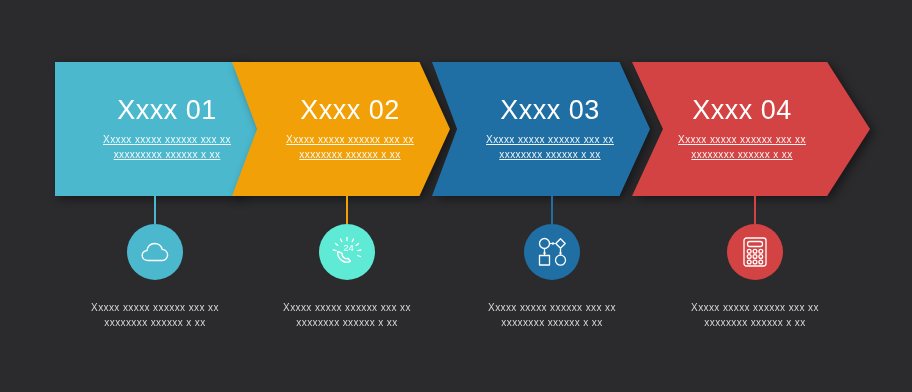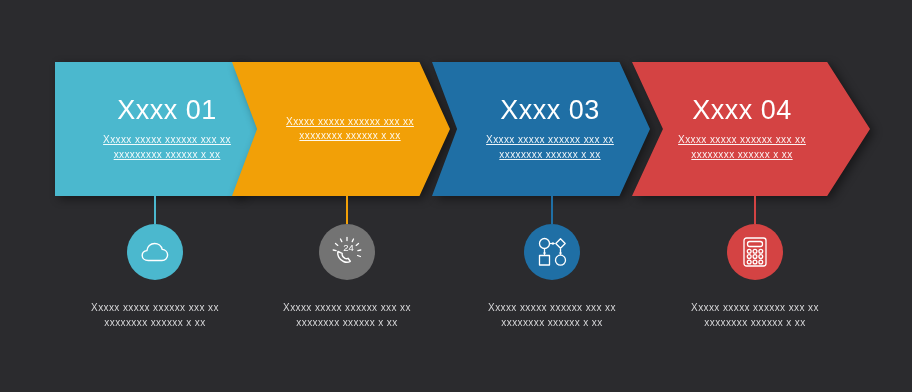--- a/index.html
+++ b/index.html
@@ -127,20 +127,21 @@
         <div class="step-title">Xxxx 01</div>
         <div class="step-desc">Xxxxx xxxxx xxxxxx xxx xx xxxxxxxxx xxxxxx x xx</div>
       </div>
     </div>
 
     <div class="step" style="left:232px; width:218px;">
       <div class="shade">
         <div class="shape-mid" id="shape2" style="background: rgb(242, 160, 7);"></div>
       </div>
       <div class="step-text" style="left:38px; width:160px;">
+        <div class="step-title">Xxxx 02</div>
         <div class="step-desc">Xxxxx xxxxx xxxxxx xxx xx xxxxxxxx xxxxxx x xx</div>
       </div>
     </div>
 
     <div class="step" style="left:432px; width:218px;">
       <div class="shade">
         <div class="shape-mid" id="shape3" style="background: rgb(31, 111, 165);"></div>
       </div>
       <div class="step-text" style="left:38px; width:160px;text-align:center;">
         <div class="step-title">Xxxx 03</div>
@@ -167,21 +168,21 @@
   <div class="circle" id="circ1" style="left: 127px; top: 224px; background: rgb(75, 184, 206);">
     <span>
       <svg width="30" height="24" viewBox="0 0 30 24">
         <path d="M8.2 20.5 C4.6 20.5 2.2 18.3 2.2 15.5 C2.2 12.9 4.2 10.9 6.9 10.6
                  C7.2 6.6 10.5 3.5 14.6 3.5 C18.3 3.5 21.4 6.0 22.2 9.4
                  C25.2 9.6 27.6 12.0 27.6 15.0 C27.6 18.1 25.1 20.5 22.0 20.5 Z" fill="none" stroke="#ffffff" stroke-width="1.4" stroke-linejoin="round"></path>
       </svg>
     </span>
   </div>
 
-  <div class="circle" id="circ2" style="left: 319px; top: 224px; background: #737373;">
+  <div class="circle" id="circ2" style="left: 319px; top: 224px; background: #5eead4;">
     <span>
       <svg width="36" height="36" viewBox="0 0 36 36">
         <g stroke="#ffffff" stroke-width="1.3" stroke-linecap="round" fill="none">
           <line x1="18" y1="3.5" x2="18" y2="6.5"></line>
           <line x1="24.5" y1="5.0" x2="23.2" y2="7.6"></line>
           <line x1="29.5" y1="9.5" x2="27.2" y2="11.4"></line>
           <line x1="31.8" y1="16.0" x2="28.9" y2="16.6"></line>
           <line x1="31.4" y1="22.5" x2="28.6" y2="21.5"></line>
           <line x1="11.5" y1="5.0" x2="12.8" y2="7.6"></line>
           <line x1="6.5" y1="9.5" x2="8.8" y2="11.4"></line>

